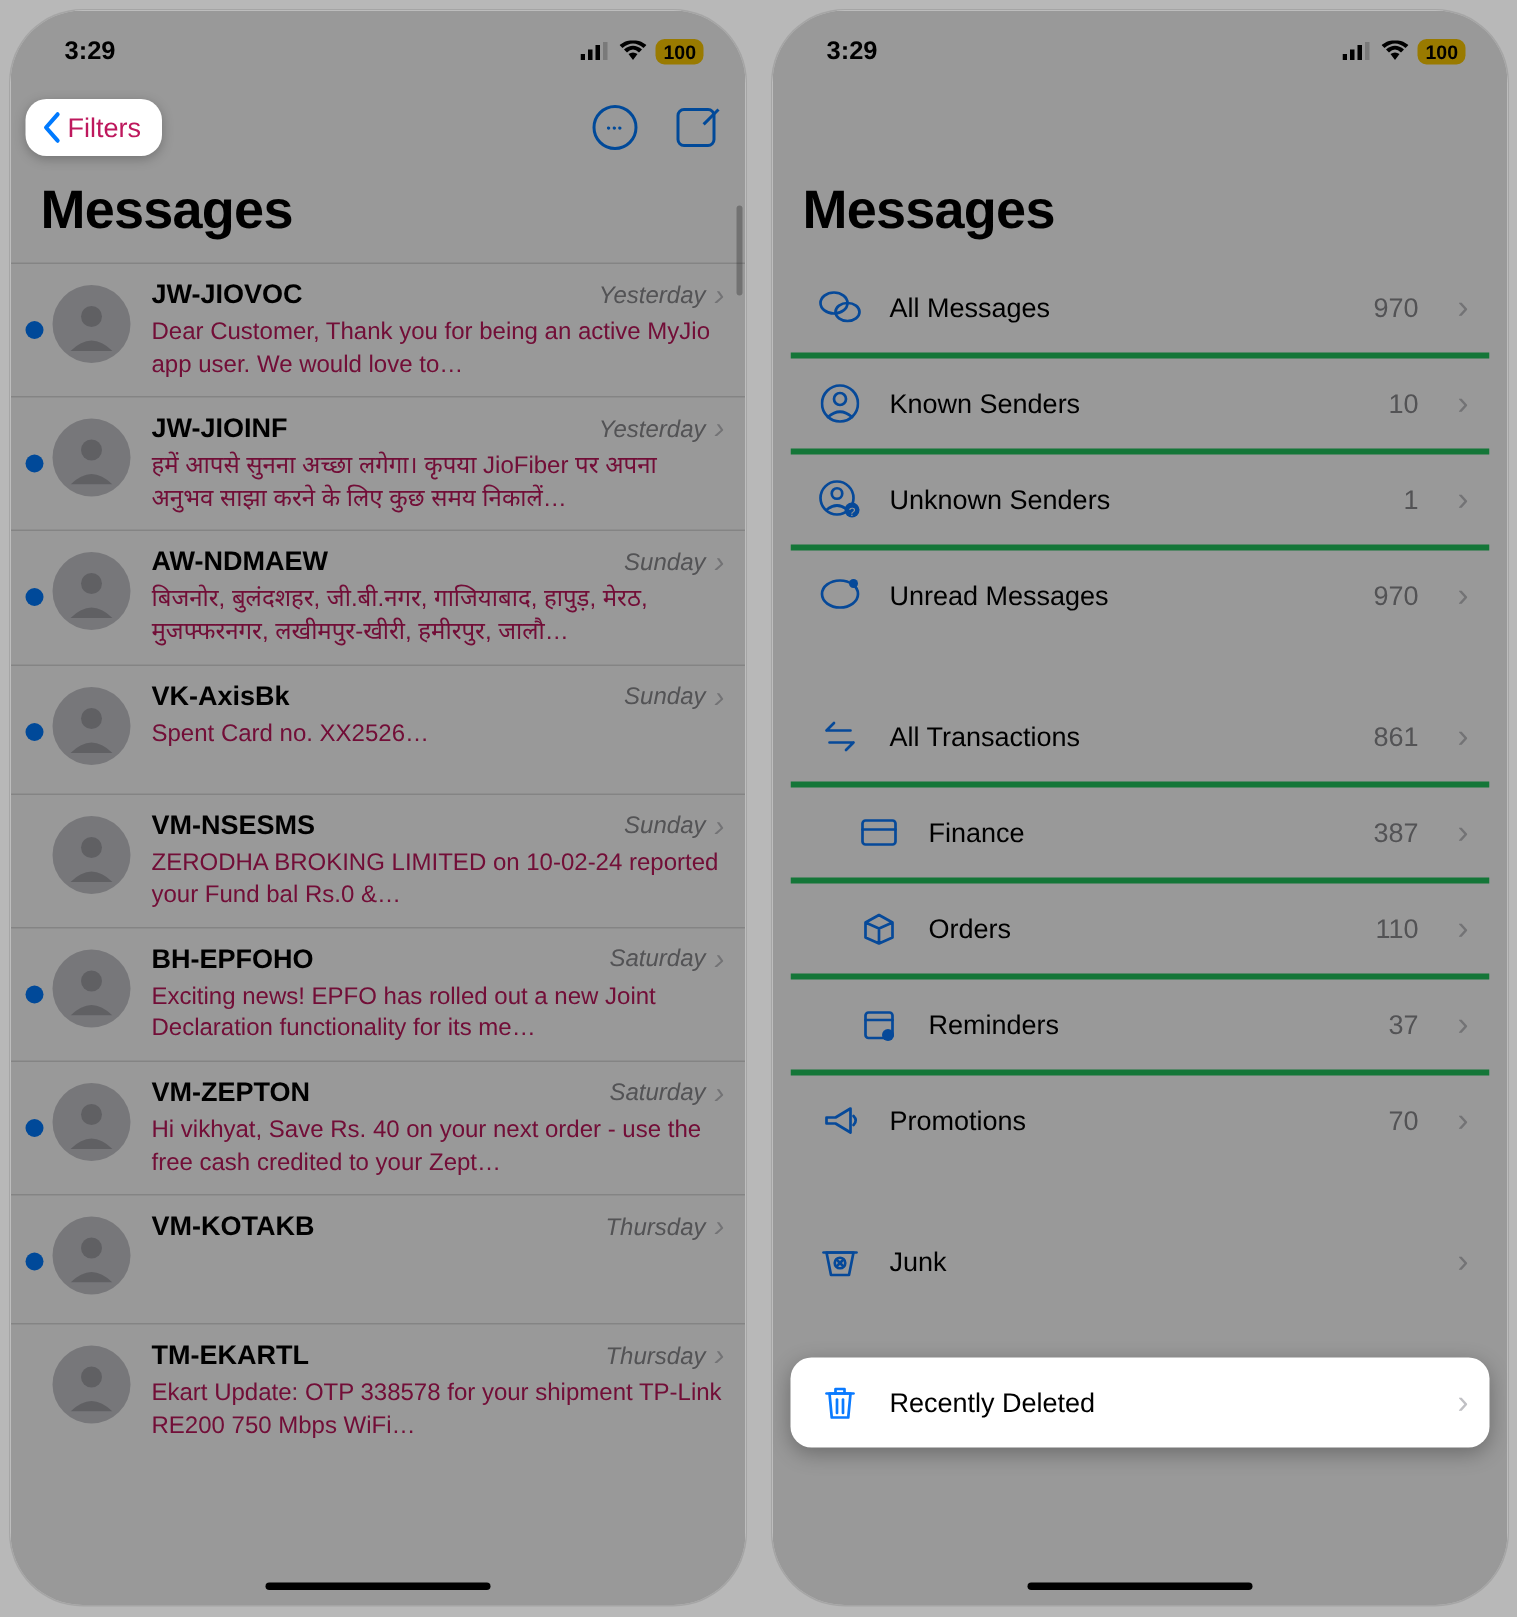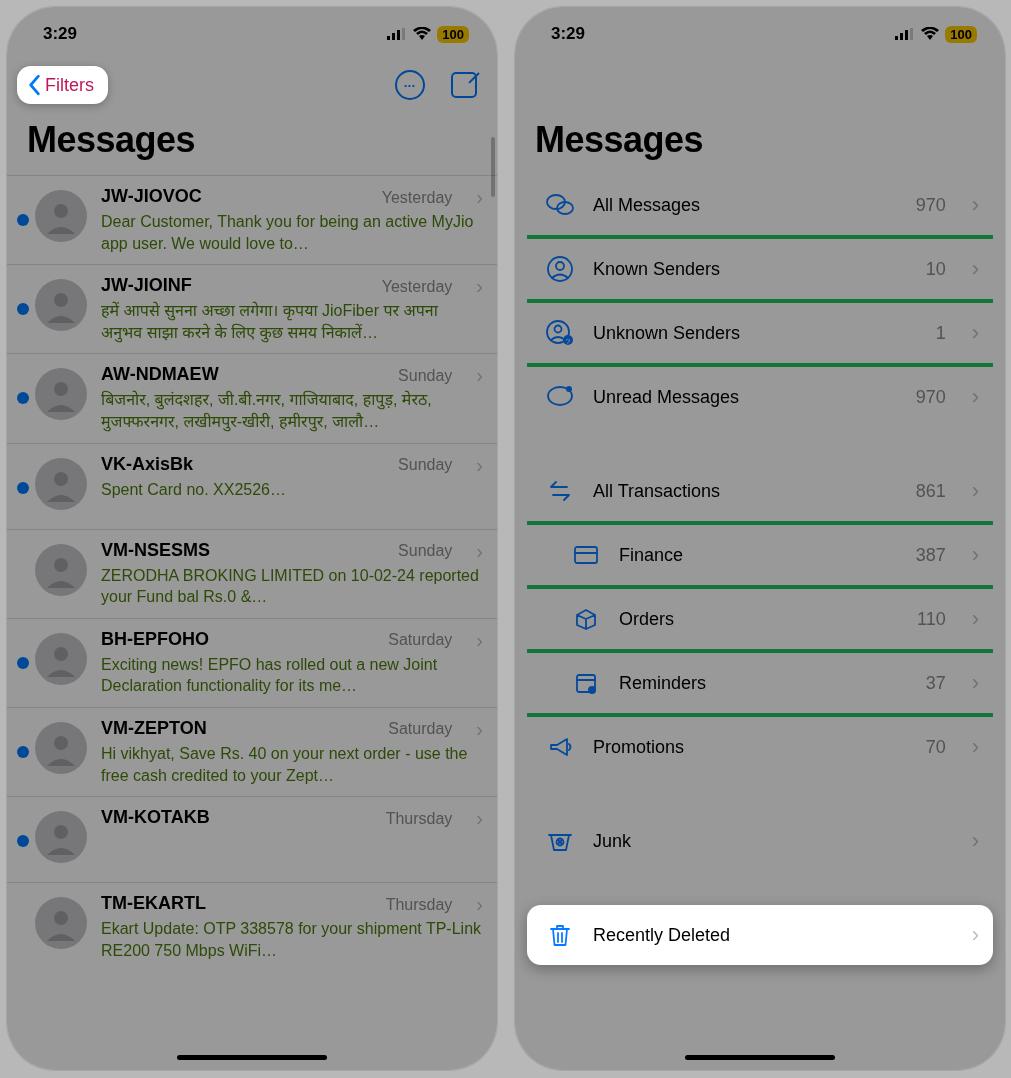--- a/index.html
+++ b/index.html
@@ -133,25 +133,25 @@
     justify-content: space-between;
     align-items: flex-start;
   }
   .conv-sender {
     font-weight: 700;
     font-size: 18px;
   }
   .conv-time {
     color: #8a8a8e;
     font-size: 16px;
-    display: flex; align-items: center; gap: 24px;
+    display: flex; align-items: center; gap: 6px; font-style: italic;
   }
   .chev-small { color: #c0c0c4; font-size: 20px; }
   .conv-preview {
-    color: #4d7c0f;
+    color: #be185d;
     font-size: 16px;
     line-height: 1.35;
     margin-top: 2px;
     display: -webkit-box;
     -webkit-line-clamp: 2;
     -webkit-box-orient: vertical;
     overflow: hidden;
   }
   
   .filters-page { padding: 0 12px; }

